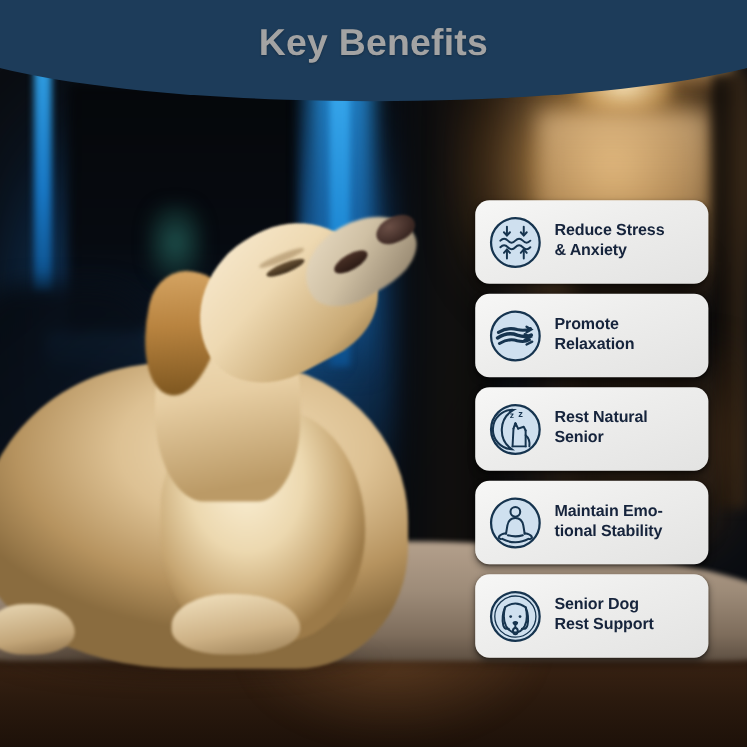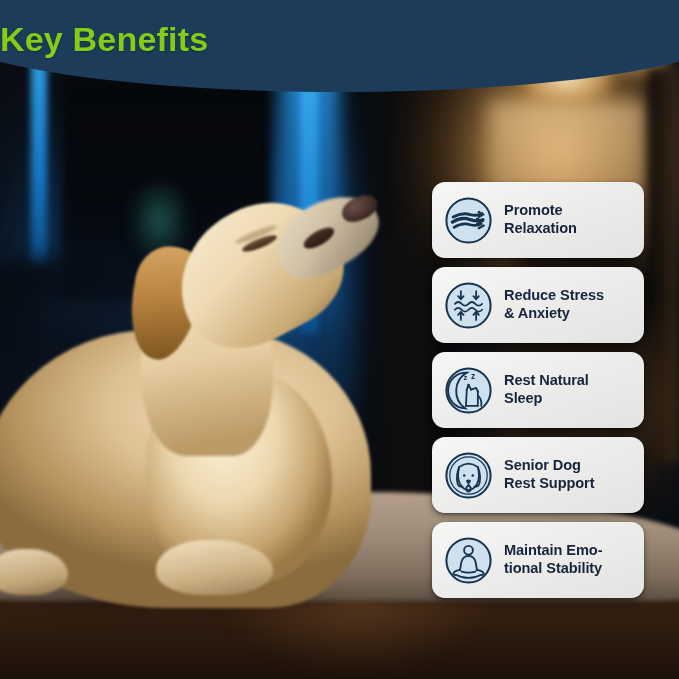--- a/index.html
+++ b/index.html
@@ -236,22 +236,22 @@
   #header{
     position:absolute; left:0; right:0; top:0; height:96px; z-index:20;
   }
   #header .hdr-shape{
     position:absolute; left:-10%; top:-86px; width:120%; height:178px;
     background:#1d3c5a;
     border-radius:0 0 50% 50% / 0 0 38% 38%;
   }
   #header .hdr-title{
     position:absolute; left:0; right:0; top:20px;
-    text-align:left;
-    color:#84cc16;
+    text-align:center;
+    color:#a3a3a3;
     font-size:34px;
     font-weight:bold;
     letter-spacing:.2px;
     text-shadow:0 1px 2px rgba(0,0,0,.28);
   }
 
   
   #cards{
     position:absolute; left:432px; top:182px; width:212px; z-index:30;
     display:flex; flex-direction:column; gap:9px;
@@ -326,40 +326,20 @@
   <div class="hdr-shape"></div>
   <div class="hdr-title">Key Benefits</div>
 </div>
 
 <div id="cards">
 
   <div class="card">
     <span class="icon-wrap">
       <svg viewBox="0 0 60 60">
         <circle cx="30" cy="30" r="26" fill="#cfe0ef" stroke="#16344f" stroke-width="2.4"></circle>
-        <g stroke="#16344f" fill="none" stroke-linecap="round">
-          <path d="M12 26 q10 -6 20 -3 q8 2 14 -1" stroke-width="3.4"></path>
-          <path d="M11 32 q11 -7 21 -3 q9 3 15 0" stroke-width="3.8"></path>
-          <path d="M13 38 q10 -6 19 -3 q8 2 13 -1" stroke-width="3.2"></path>
-          <path d="M42 20 L47 23 L42 26" stroke-width="2.6"></path>
-          <path d="M40 34 L46 31 L40 28" stroke-width="2.6"></path>
-          <path d="M42 39 L48 36" stroke-width="2.6"></path>
-        </g>
-      </svg>
-    </span>
-    <span class="card-label">
-      <span>Promote</span><br>
-      <span>Relaxation</span>
-    </span>
-  </div>
-
-  <div class="card">
-    <span class="icon-wrap">
-      <svg viewBox="0 0 60 60">
-        <circle cx="30" cy="30" r="26" fill="#cfe0ef" stroke="#16344f" stroke-width="2.4"></circle>
         <g stroke="#16344f" stroke-width="2.1" fill="none" stroke-linecap="round">
           <path d="M21 13 L21 22"></path>
             <path d="M17.8 19 L21 22.6 L24.2 19"></path>
           <path d="M39 13 L39 22"></path>
             <path d="M35.8 19 L39 22.6 L42.2 19"></path>
           <path d="M14 28 q4 -4.2 8 0 q4 4.2 8 0 q4 -4.2 8 0 q4 4.2 8 0"></path>
           <path d="M14 35 q4 -4.2 8 0 q4 4.2 8 0 q4 -4.2 8 0 q4 4.2 8 0"></path>
           <path d="M21 47 L21 38"></path>
             <path d="M17.8 41 L21 37.4 L24.2 41"></path>
           <path d="M39 47 L39 38"></path>
@@ -370,39 +350,80 @@
     <span class="card-label">
       <span>Reduce Stress</span><br>
       <span>&amp; Anxiety</span>
     </span>
   </div>
 
   <div class="card">
     <span class="icon-wrap">
       <svg viewBox="0 0 60 60">
         <circle cx="30" cy="30" r="26" fill="#cfe0ef" stroke="#16344f" stroke-width="2.4"></circle>
+        <g stroke="#16344f" fill="none" stroke-linecap="round">
+          <path d="M12 26 q10 -6 20 -3 q8 2 14 -1" stroke-width="3.4"></path>
+          <path d="M11 32 q11 -7 21 -3 q9 3 15 0" stroke-width="3.8"></path>
+          <path d="M13 38 q10 -6 19 -3 q8 2 13 -1" stroke-width="3.2"></path>
+          <path d="M42 20 L47 23 L42 26" stroke-width="2.6"></path>
+          <path d="M40 34 L46 31 L40 28" stroke-width="2.6"></path>
+          <path d="M42 39 L48 36" stroke-width="2.6"></path>
+        </g>
+      </svg>
+    </span>
+    <span class="card-label">
+      <span>Promote</span><br>
+      <span>Relaxation</span>
+    </span>
+  </div>
+
+  <div class="card">
+    <span class="icon-wrap">
+      <svg viewBox="0 0 60 60">
+        <circle cx="30" cy="30" r="26" fill="#cfe0ef" stroke="#16344f" stroke-width="2.4"></circle>
         <path d="M28 9 a21 21 0 0 0 -2 42 a25 25 0 0 1 2 -42 z" fill="none" stroke="#16344f" stroke-width="2.2"></path>
         <g fill="#16344f" font-family="Liberation Sans, sans-serif" font-weight="bold">
           <text x="24" y="18" font-size="9">z</text>
           <text x="33" y="17" font-size="10">z</text>
           <text x="28" y="27" font-size="8">z</text>
         </g>
         <g stroke="#16344f" stroke-width="2.1" fill="none" stroke-linecap="round" stroke-linejoin="round">
           <path d="M28 29 L30 23 L33 29"></path>
           <path d="M33 29 L39 27 L41 31"></path>
           <path d="M28 29 L27 48"></path>
           <path d="M41 31 L41 48"></path>
           <path d="M27 48 L41 48"></path>
           <path d="M41 36 q5 4 4 12"></path>
         </g>
       </svg>
     </span>
     <span class="card-label">
       <span>Rest Natural</span><br>
-      <span>Sleep</span>
+      <span>Senior</span>
+    </span>
+  </div>
+
+  <div class="card">
+    <span class="icon-wrap">
+      <svg viewBox="0 0 60 60">
+        <circle cx="30" cy="30" r="26" fill="#cfe0ef" stroke="#16344f" stroke-width="2.4"></circle>
+        <g stroke="#16344f" stroke-width="2.2" fill="none" stroke-linecap="round" stroke-linejoin="round">
+          <circle cx="30" cy="18" r="5.2"></circle>
+          <path d="M30 24.5 q-7 0 -8.5 8 q-1 6 -1.5 9"></path>
+          <path d="M30 24.5 q7 0 8.5 8 q1 6 1.5 9"></path>
+          <path d="M20 41 q-6 1 -7.5 3.5 q-1 2 2 2.6"></path>
+          <path d="M40 41 q6 1 7.5 3.5 q1 2 -2 2.6"></path>
+          <path d="M16 47 q6 3.5 14 3.5 q8 0 14 -3.5"></path>
+          <path d="M22 43 q8 2.5 16 0"></path>
+        </g>
+      </svg>
+    </span>
+    <span class="card-label">
+      <span>Maintain Emo-</span><br>
+      <span>tional Stability</span>
     </span>
   </div>
 
   <div class="card">
     <span class="icon-wrap">
       <svg viewBox="0 0 60 60">
         <circle cx="30" cy="30" r="26" fill="#cfe0ef" stroke="#16344f" stroke-width="2.4"></circle>
         <circle cx="30" cy="30" r="22" fill="none" stroke="#16344f" stroke-width="1.4"></circle>
         <g stroke="#16344f" stroke-width="2.1" fill="none" stroke-linecap="round" stroke-linejoin="round">
           <path d="M19 20 q-4 10 -2 19 q1 5 6 4"></path>
@@ -415,34 +436,13 @@
           <path d="M30 42 q-3 1 -2.6 4 q.6 3 2.6 3 q2 0 2.6 -3 q.4 -3 -2.6 -4 z"></path>
         </g>
       </svg>
     </span>
     <span class="card-label">
       <span>Senior Dog</span><br>
       <span>Rest Support</span>
     </span>
   </div>
 
-  <div class="card">
-    <span class="icon-wrap">
-      <svg viewBox="0 0 60 60">
-        <circle cx="30" cy="30" r="26" fill="#cfe0ef" stroke="#16344f" stroke-width="2.4"></circle>
-        <g stroke="#16344f" stroke-width="2.2" fill="none" stroke-linecap="round" stroke-linejoin="round">
-          <circle cx="30" cy="18" r="5.2"></circle>
-          <path d="M30 24.5 q-7 0 -8.5 8 q-1 6 -1.5 9"></path>
-          <path d="M30 24.5 q7 0 8.5 8 q1 6 1.5 9"></path>
-          <path d="M20 41 q-6 1 -7.5 3.5 q-1 2 2 2.6"></path>
-          <path d="M40 41 q6 1 7.5 3.5 q1 2 -2 2.6"></path>
-          <path d="M16 47 q6 3.5 14 3.5 q8 0 14 -3.5"></path>
-          <path d="M22 43 q8 2.5 16 0"></path>
-        </g>
-      </svg>
-    </span>
-    <span class="card-label">
-      <span>Maintain Emo-</span><br>
-      <span>tional Stability</span>
-    </span>
-  </div>
-
 </div>
 
 </body></html>

